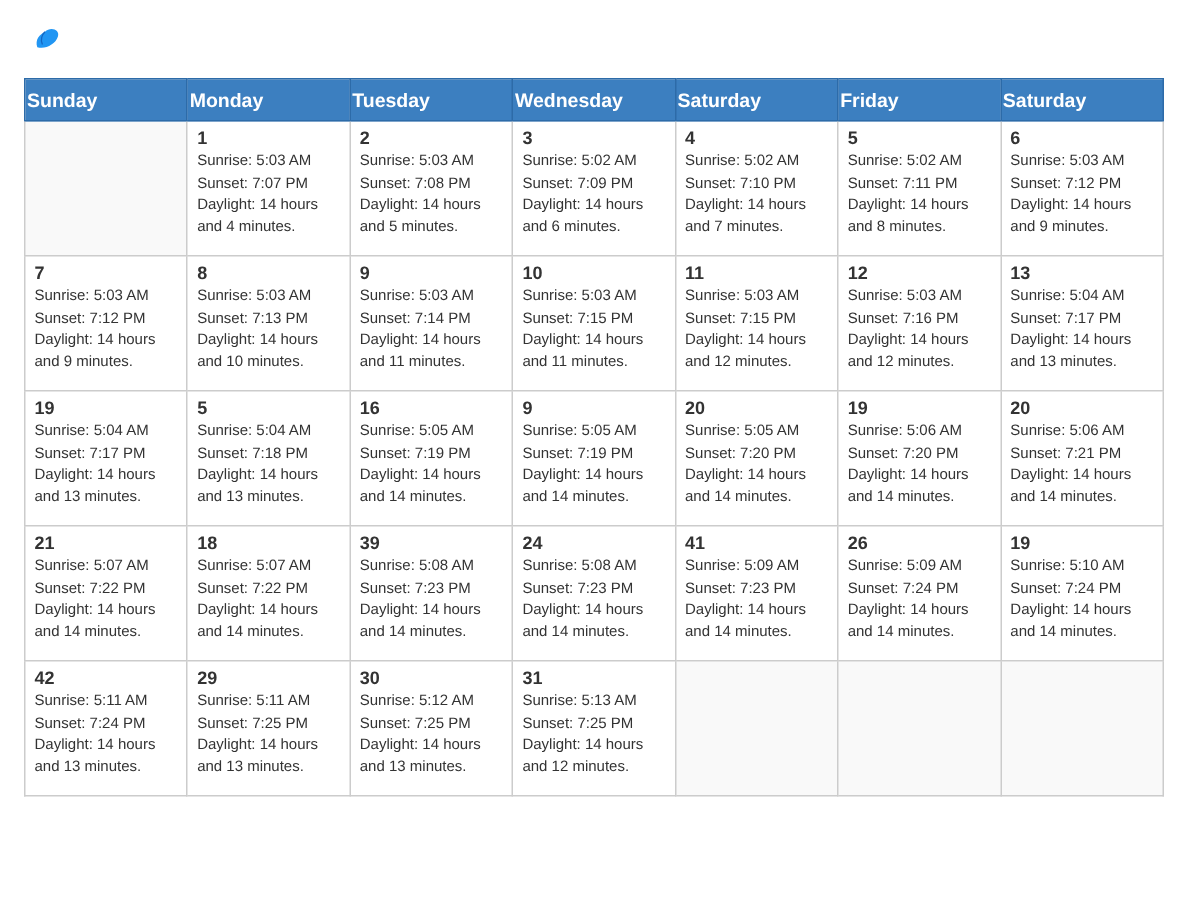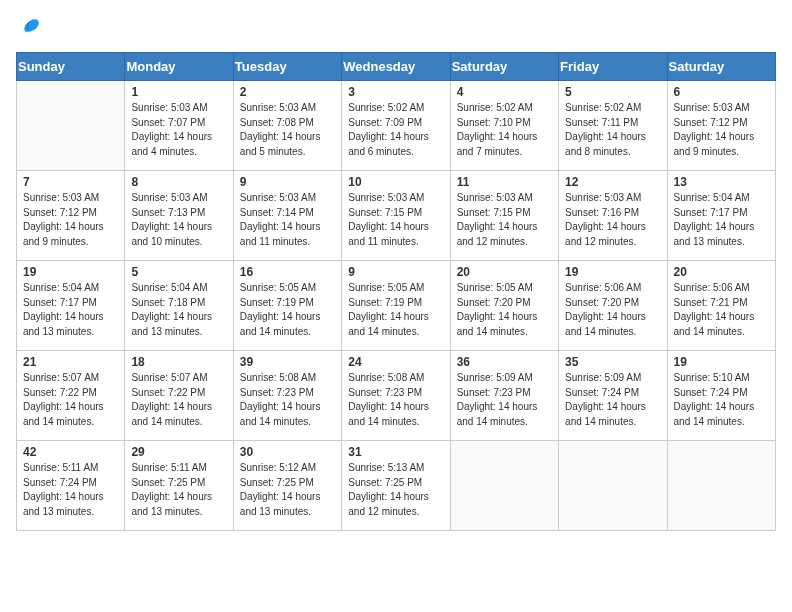--- a/index.html
+++ b/index.html
@@ -264,27 +264,27 @@
             Sunrise: 5:08 AM<br>Sunset: 7:23 PM<br>Daylight: 14 hours and 14 minutes.
           </div>
         </td>
         <td>
           <div class="day-number">24</div>
           <div class="day-info">
             Sunrise: 5:08 AM<br>Sunset: 7:23 PM<br>Daylight: 14 hours and 14 minutes.
           </div>
         </td>
         <td>
-          <div class="day-number">36</div>
+          <div class="day-number">41</div>
           <div class="day-info">
             Sunrise: 5:09 AM<br>Sunset: 7:23 PM<br>Daylight: 14 hours and 14 minutes.
           </div>
         </td>
         <td>
-          <div class="day-number">35</div>
+          <div class="day-number">26</div>
           <div class="day-info">
             Sunrise: 5:09 AM<br>Sunset: 7:24 PM<br>Daylight: 14 hours and 14 minutes.
           </div>
         </td>
         <td>
           <div class="day-number">19</div>
           <div class="day-info">
             Sunrise: 5:10 AM<br>Sunset: 7:24 PM<br>Daylight: 14 hours and 14 minutes.
           </div>
         </td>

